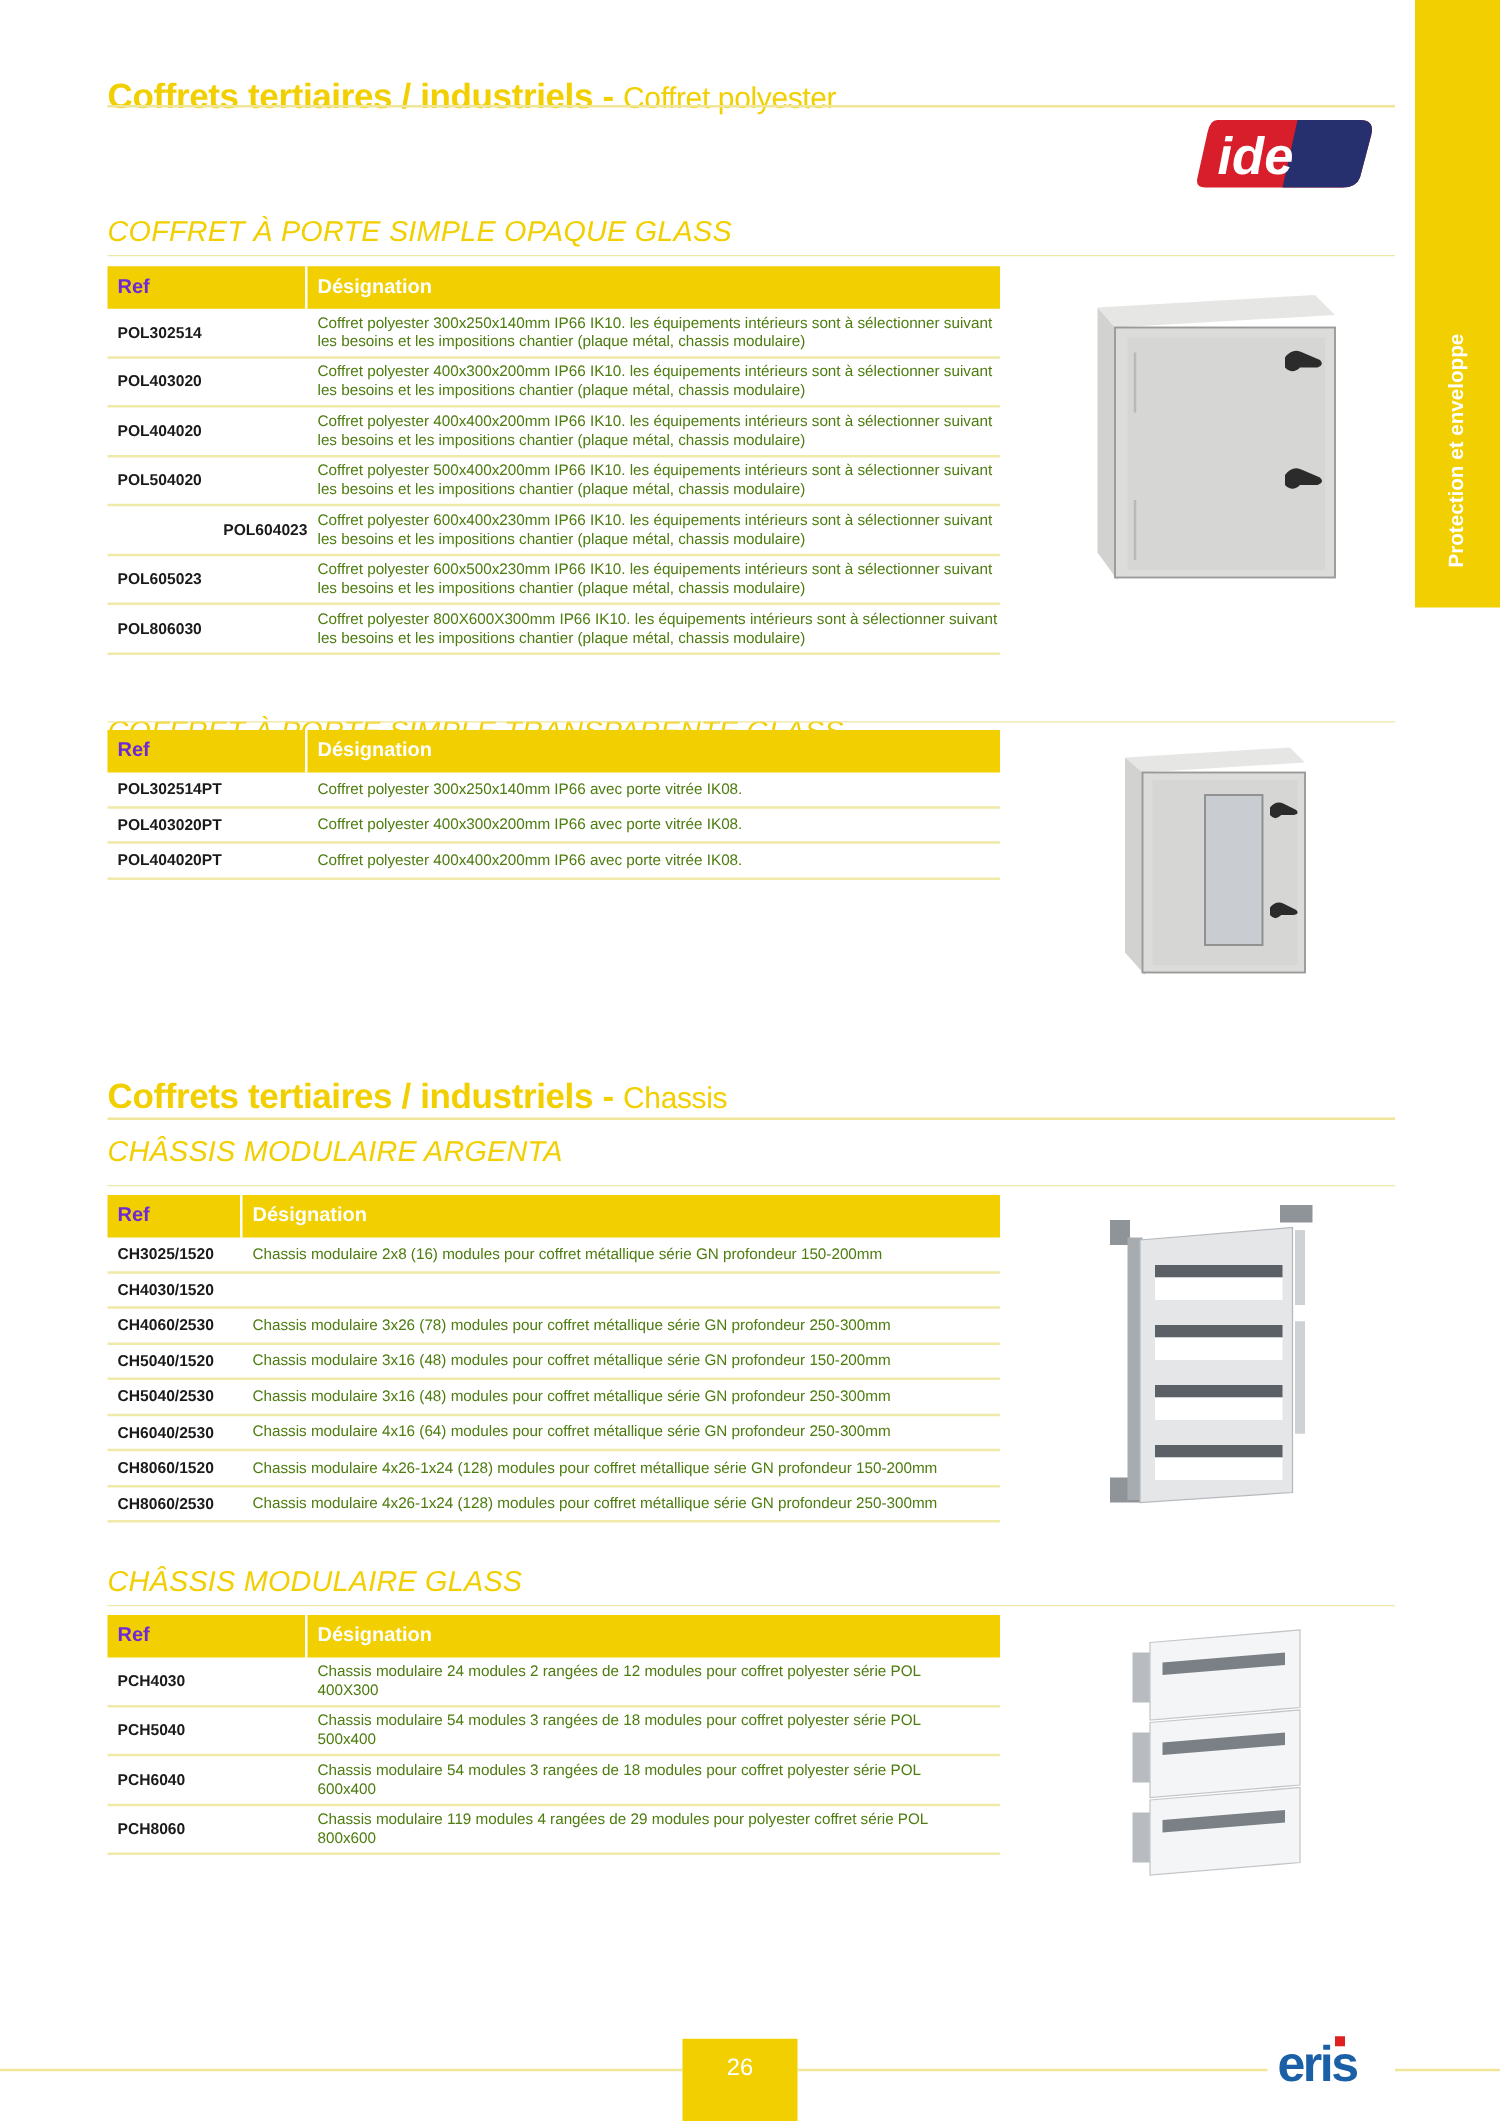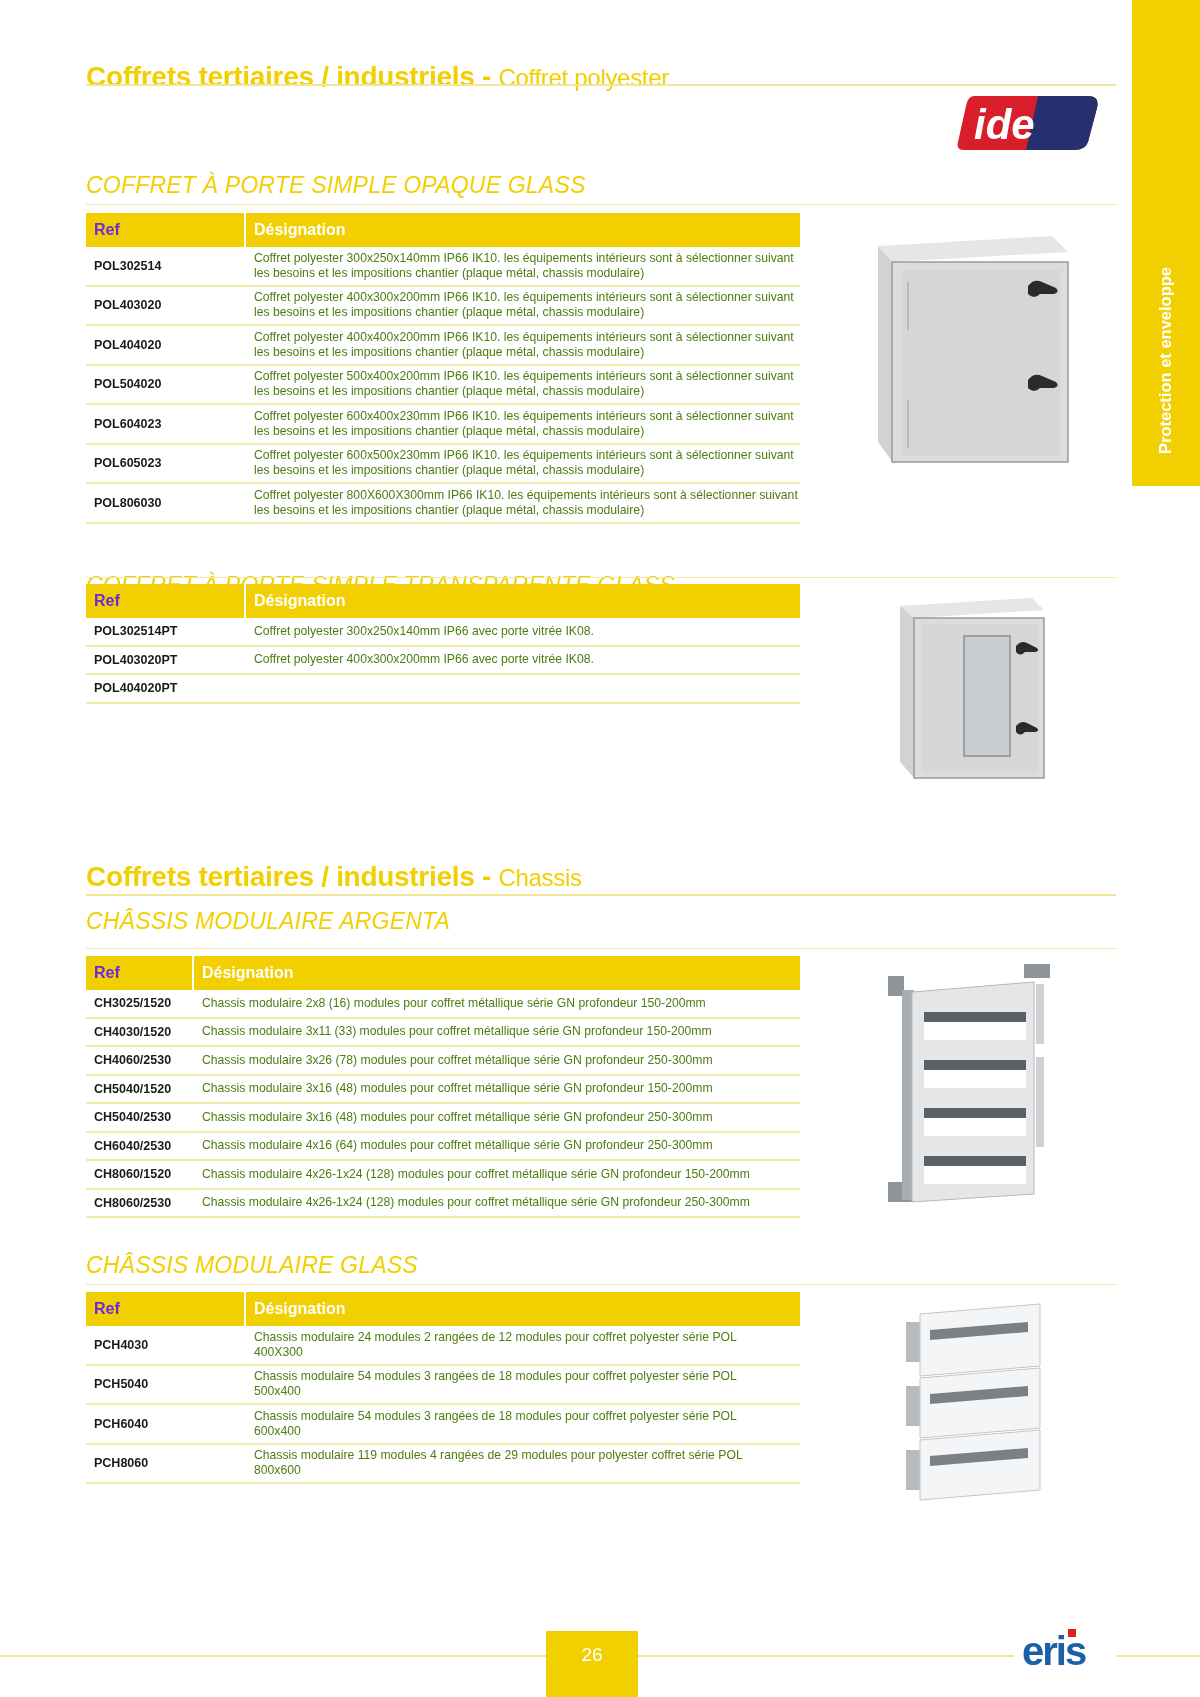--- a/index.html
+++ b/index.html
@@ -71,21 +71,21 @@
     </div>
   <div class="trow">
       <div class="c-ref" style="width:160px;">POL404020</div>
       <div class="c-des">Coffret polyester 400x400x200mm IP66 IK10. les équipements intérieurs sont à sélectionner suivant les besoins et les impositions chantier (plaque métal, chassis modulaire)</div>
     </div>
   <div class="trow">
       <div class="c-ref" style="width:160px;">POL504020</div>
       <div class="c-des">Coffret polyester 500x400x200mm IP66 IK10. les équipements intérieurs sont à sélectionner suivant les besoins et les impositions chantier (plaque métal, chassis modulaire)</div>
     </div>
   <div class="trow">
-      <div class="c-ref" style="width:160px;">POL604023</div>
+      <div class="c-ref" style="width:160px;text-align:right;">POL604023</div>
       <div class="c-des">Coffret polyester 600x400x230mm IP66 IK10. les équipements intérieurs sont à sélectionner suivant les besoins et les impositions chantier (plaque métal, chassis modulaire)</div>
     </div>
   <div class="trow">
       <div class="c-ref" style="width:160px;">POL605023</div>
       <div class="c-des">Coffret polyester 600x500x230mm IP66 IK10. les équipements intérieurs sont à sélectionner suivant les besoins et les impositions chantier (plaque métal, chassis modulaire)</div>
     </div>
   <div class="trow">
       <div class="c-ref" style="width:160px;">POL806030</div>
       <div class="c-des">Coffret polyester 800X600X300mm IP66 IK10. les équipements intérieurs sont à sélectionner suivant les besoins et les impositions chantier (plaque métal, chassis modulaire)</div>
     </div>
@@ -115,20 +115,21 @@
   <div class="trow">
       <div class="c-ref" style="width:160px;">POL302514PT</div>
       <div class="c-des">Coffret polyester 300x250x140mm IP66 avec porte vitrée IK08.</div>
     </div>
   <div class="trow">
       <div class="c-ref" style="width:160px;">POL403020PT</div>
       <div class="c-des">Coffret polyester 400x300x200mm IP66 avec porte vitrée IK08.</div>
     </div>
   <div class="trow">
       <div class="c-ref" style="width:160px;">POL404020PT</div>
+      <div class="c-des">Coffret polyester 400x400x200mm IP66 avec porte vitrée IK08.</div>
     </div>
 </div>
 
 <div class="prod" style="left:896px;top:594px;">
   <svg width="150" height="186" viewBox="0 0 150 186">
     <polygon points="4,12 136,4 148,16 18,24" fill="#e6e6e4"></polygon>
     <polygon points="4,12 18,24 20,186 4,168" fill="#d2d2d0"></polygon>
     <rect x="18" y="24" width="130" height="160" fill="#dcdcda" stroke="#9a9a98" stroke-width="1.5"></rect>
     <rect x="26" y="30" width="116" height="148" fill="#d6d6d4"></rect>
     <rect x="68" y="42" width="46" height="120" fill="#c9cdd2" stroke="#8e8e8e" stroke-width="1.5"></rect>
@@ -149,21 +150,20 @@
   <div class="thead">
     <div class="c-ref" style="width:108px;">Ref</div>
     <div class="c-des">Désignation</div>
   </div>
   <div class="trow">
       <div class="c-ref" style="width:108px;">CH3025/1520</div>
       <div class="c-des">Chassis modulaire 2x8 (16) modules pour coffret métallique série GN profondeur 150-200mm</div>
     </div>
   <div class="trow">
       <div class="c-ref" style="width:108px;">CH4030/1520</div>
-      <div class="c-des">Chassis modulaire 3x11 (33) modules pour coffret métallique série GN profondeur 150-200mm</div>
     </div>
   <div class="trow">
       <div class="c-ref" style="width:108px;">CH4060/2530</div>
       <div class="c-des">Chassis modulaire 3x26 (78) modules pour coffret métallique série GN profondeur 250-300mm</div>
     </div>
   <div class="trow">
       <div class="c-ref" style="width:108px;">CH5040/1520</div>
       <div class="c-des">Chassis modulaire 3x16 (48) modules pour coffret métallique série GN profondeur 150-200mm</div>
     </div>
   <div class="trow">

